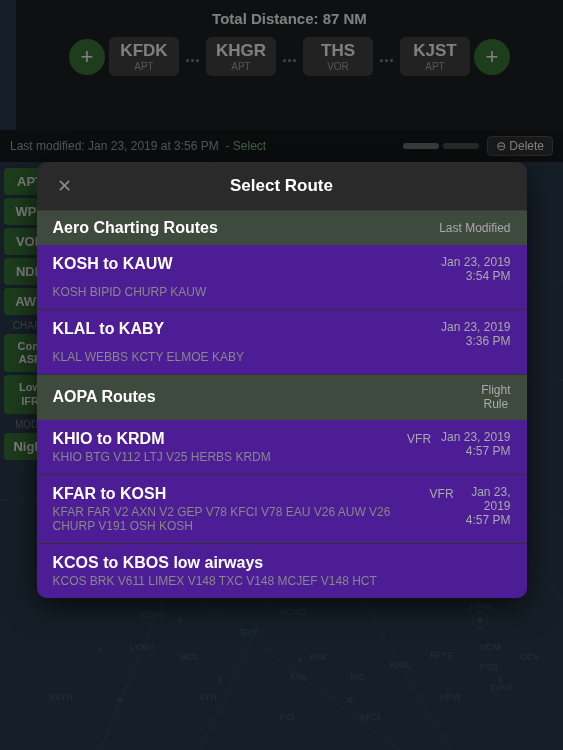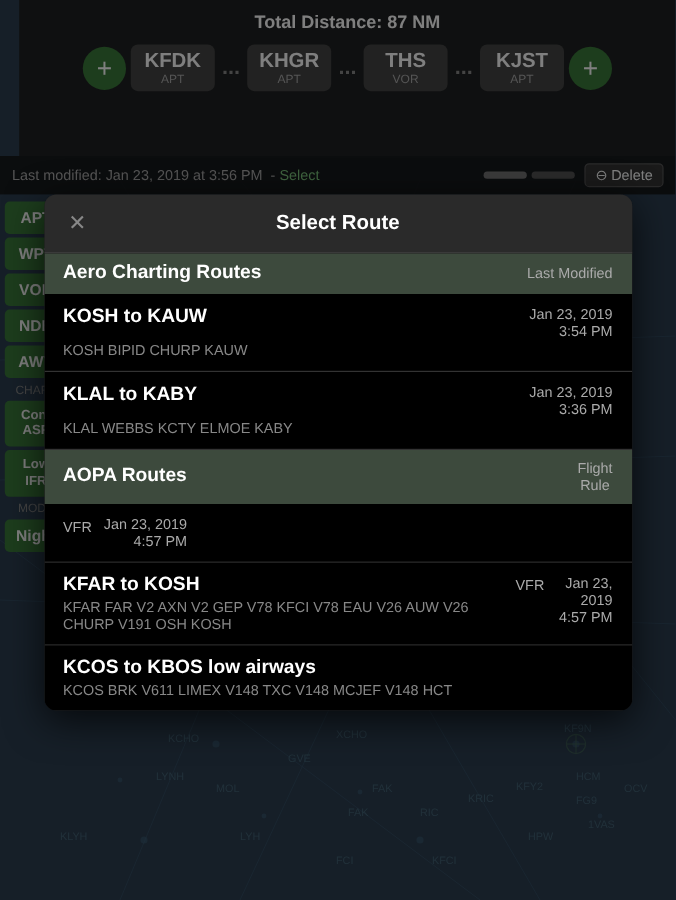--- a/index.html
+++ b/index.html
@@ -259,21 +259,21 @@
       align-items: center;
     }
 
     .section-header.aopa .meta-cols {
       display: flex;
       gap: 20px;
       flex-direction: column;
     }
 
     .route-item {
-      background: #000000;
+      background: #4c1d95;
       padding: 10px 16px;
       border-bottom: 1px solid #333;
       cursor: pointer;
     }
 
     .route-item-top {
       display: flex;
       align-items: flex-start;
       justify-content: space-between;
     }
@@ -498,20 +498,24 @@
 
       <div class="section-header aopa">
         <span class="section-name">AOPA Routes</span>
         <div class="meta-cols">
           <span class="section-meta" style="text-align:center;line-height:1.2;">Flight<br>Rule</span>
         </div>
       </div>
 
       <div class="route-item">
         <div class="route-item-top">
+          <div>
+            <div class="route-item-title">KHIO to KRDM</div>
+            <div class="route-item-waypoints">KHIO BTG V112 LTJ V25 HERBS KRDM</div>
+          </div>
           <div class="route-item-meta">
             <div class="route-item-vfr">VFR</div>
             <div class="route-item-date">
               <div>Jan 23, 2019</div>
               <div>4:57 PM</div>
             </div>
           </div>
         </div>
       </div>
 

